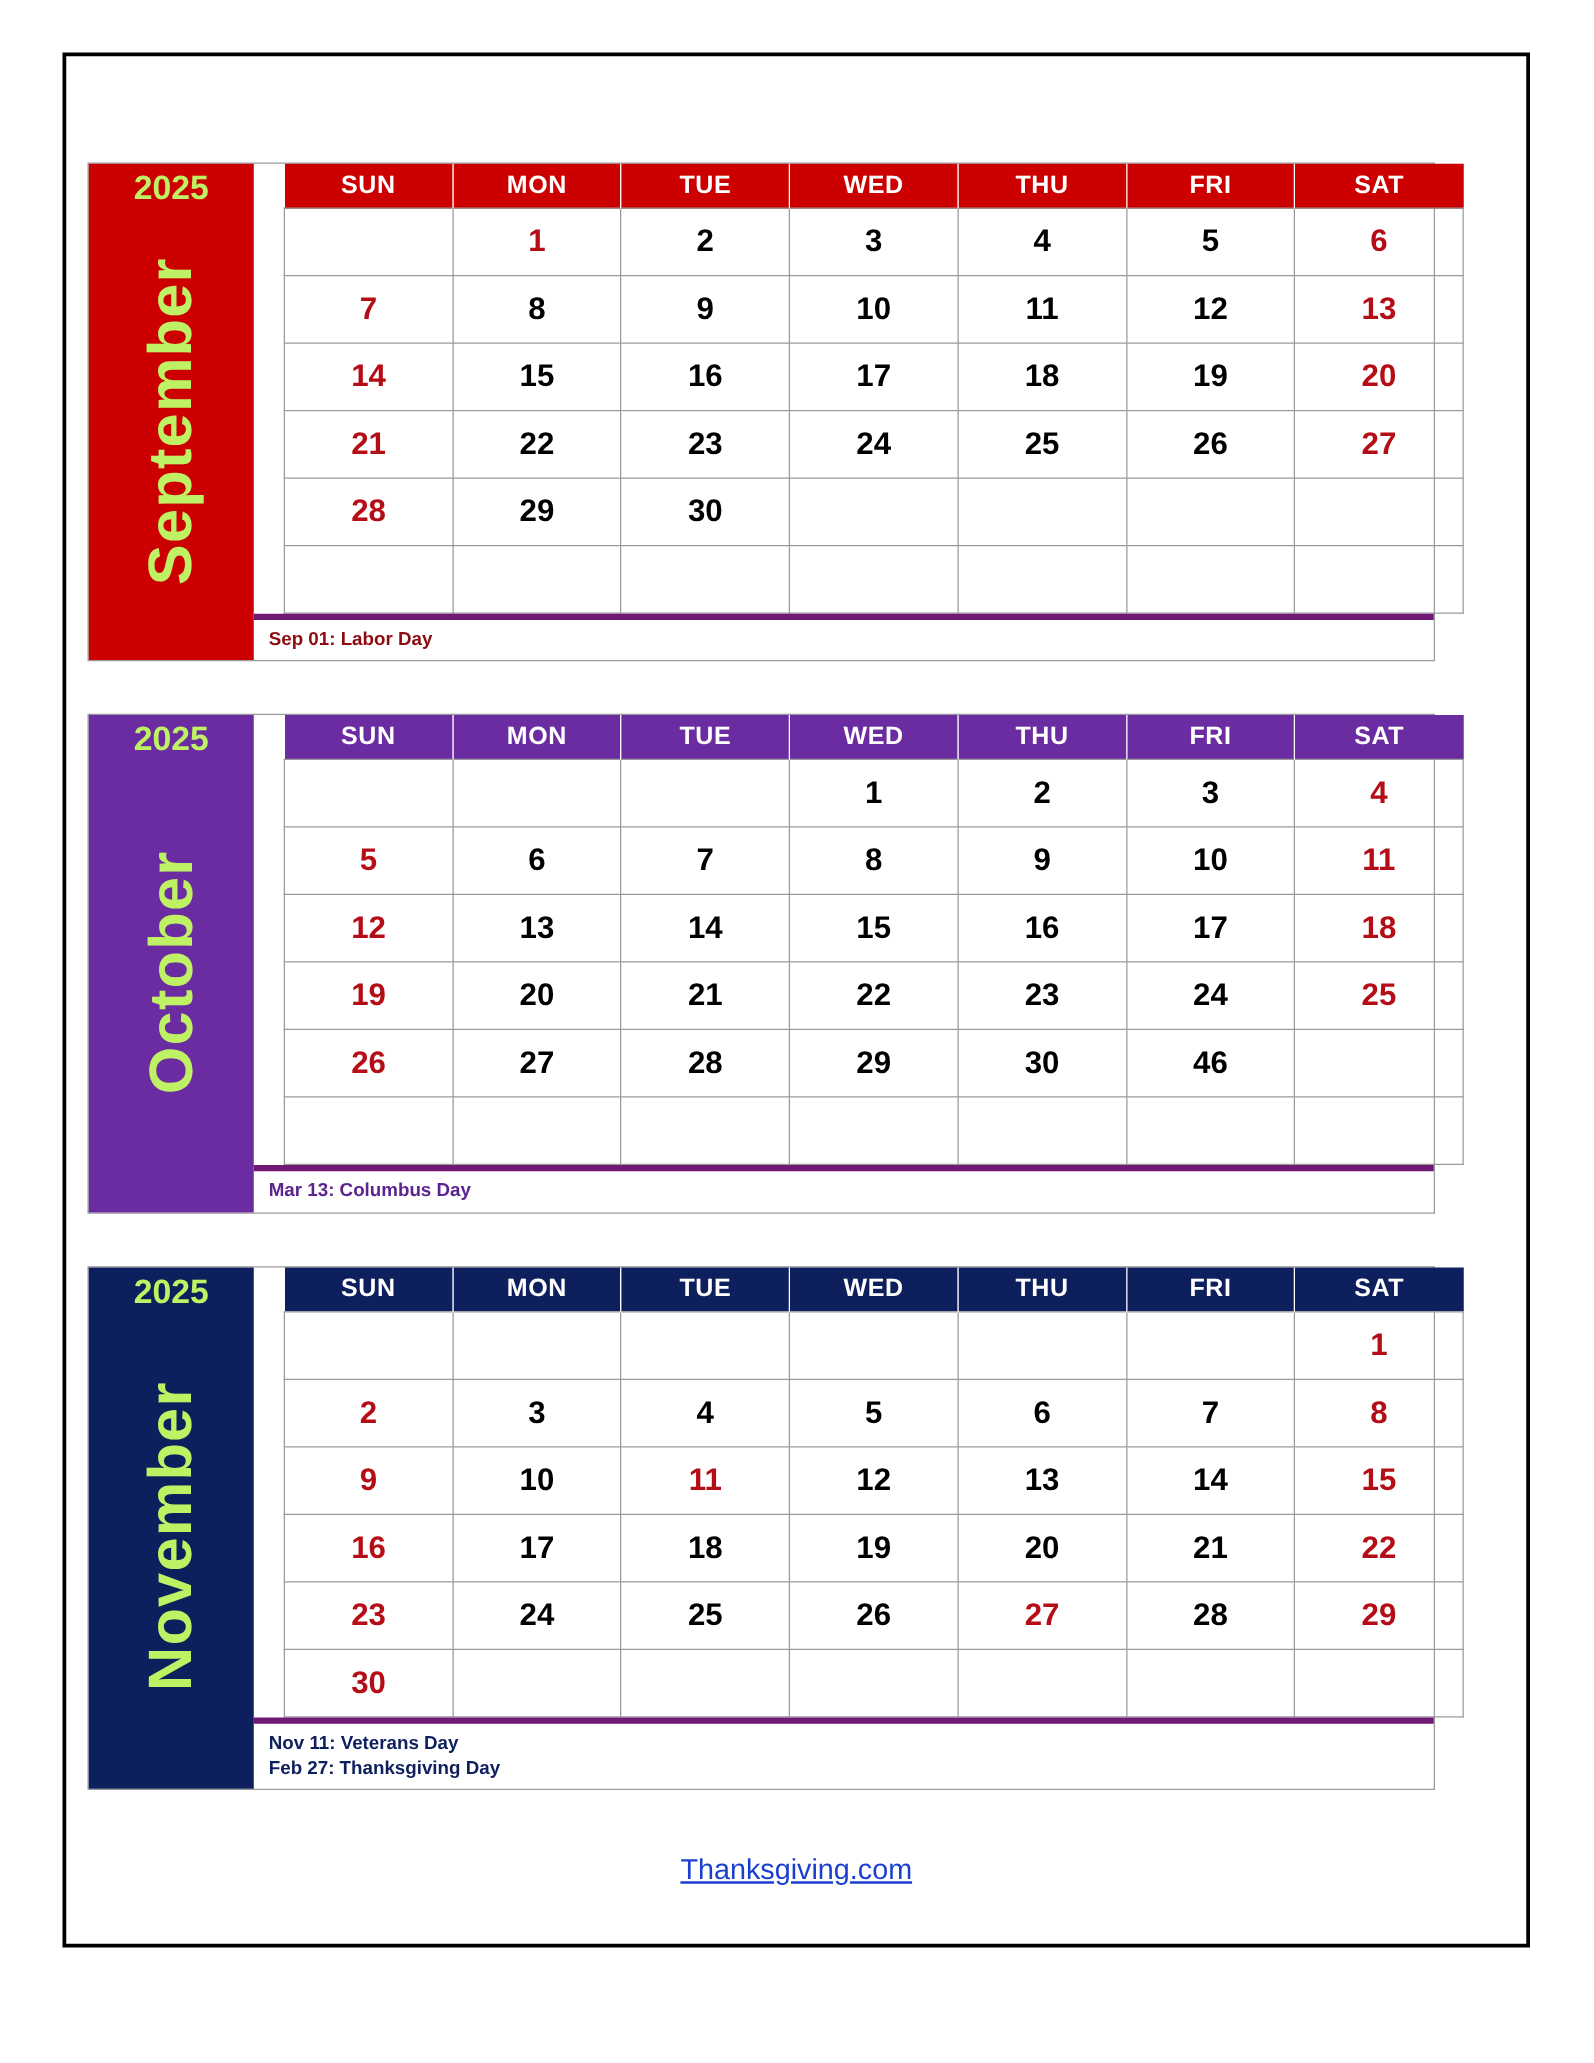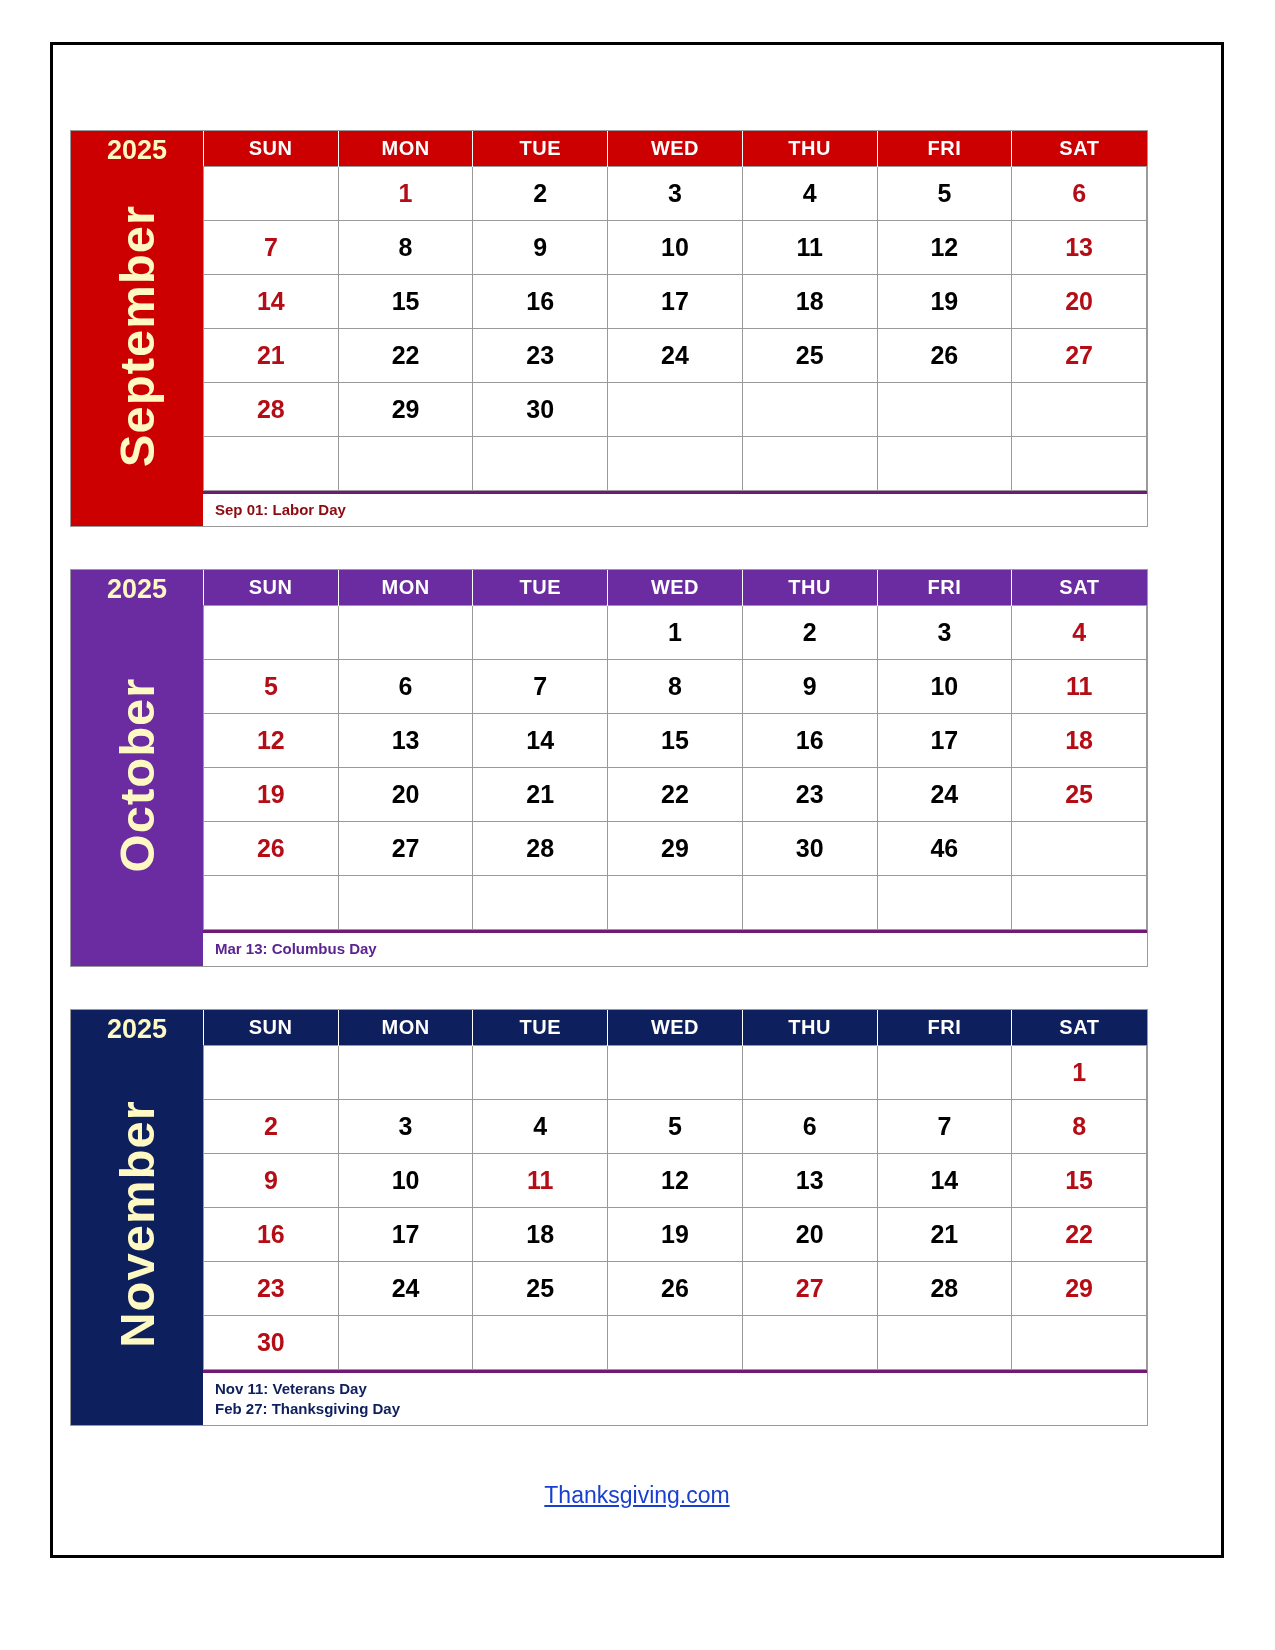--- a/index.html
+++ b/index.html
@@ -36,21 +36,21 @@
     border: 1px solid #9a9a9a;
     box-sizing: border-box;
   }
   .month-inner {
     display: flex;
   }
   .side {
     width: 132px;
     flex: 0 0 132px;
     position: relative;
-    color: #fef9c3;
+    color: #bef264;
     overflow: hidden;
   }
   .side .year {
     position: absolute;
     top: 4px;
     left: 0;
     width: 132px;
     text-align: center;
     font-size: 27px;
     font-weight: bold;
@@ -74,20 +74,21 @@
     letter-spacing: 1px;
     margin-top: 14px;
   }
   .grid {
     flex: 1 1 auto;
   }
   table.cal {
     width: 100%;
     border-collapse: collapse;
     table-layout: fixed;
+    margin-left: 24px;
   }
   table.cal th {
     height: 33px;
     color: #ffffff;
     font-size: 20px;
     font-weight: bold;
     letter-spacing: 0.5px;
     border-right: 1px solid #ffffff;
   }
   table.cal th:last-child { border-right: none; }
@@ -100,21 +101,21 @@
     font-weight: bold;
     color: #000000;
   }
   table.cal td.wk { color: #b40d16; }
   table.cal td.empty { color: transparent; }
   .notes {
     padding: 6px 0 6px 12px;
     font-size: 15px;
     font-weight: bold;
     line-height: 1.35;
-    border-top: 3px solid #701a75;
+    border-top: 5px solid #701a75;
   }
   .notes div { white-space: nowrap; }
 
   
   .m-sep .side { background: #cc0000; }
   .m-sep th { background: #cc0000; }
   .m-sep .notes { color: #8d0b10; }
   
   .m-oct .side { background: #6a2ca0; }
   .m-oct th { background: #6a2ca0; }

